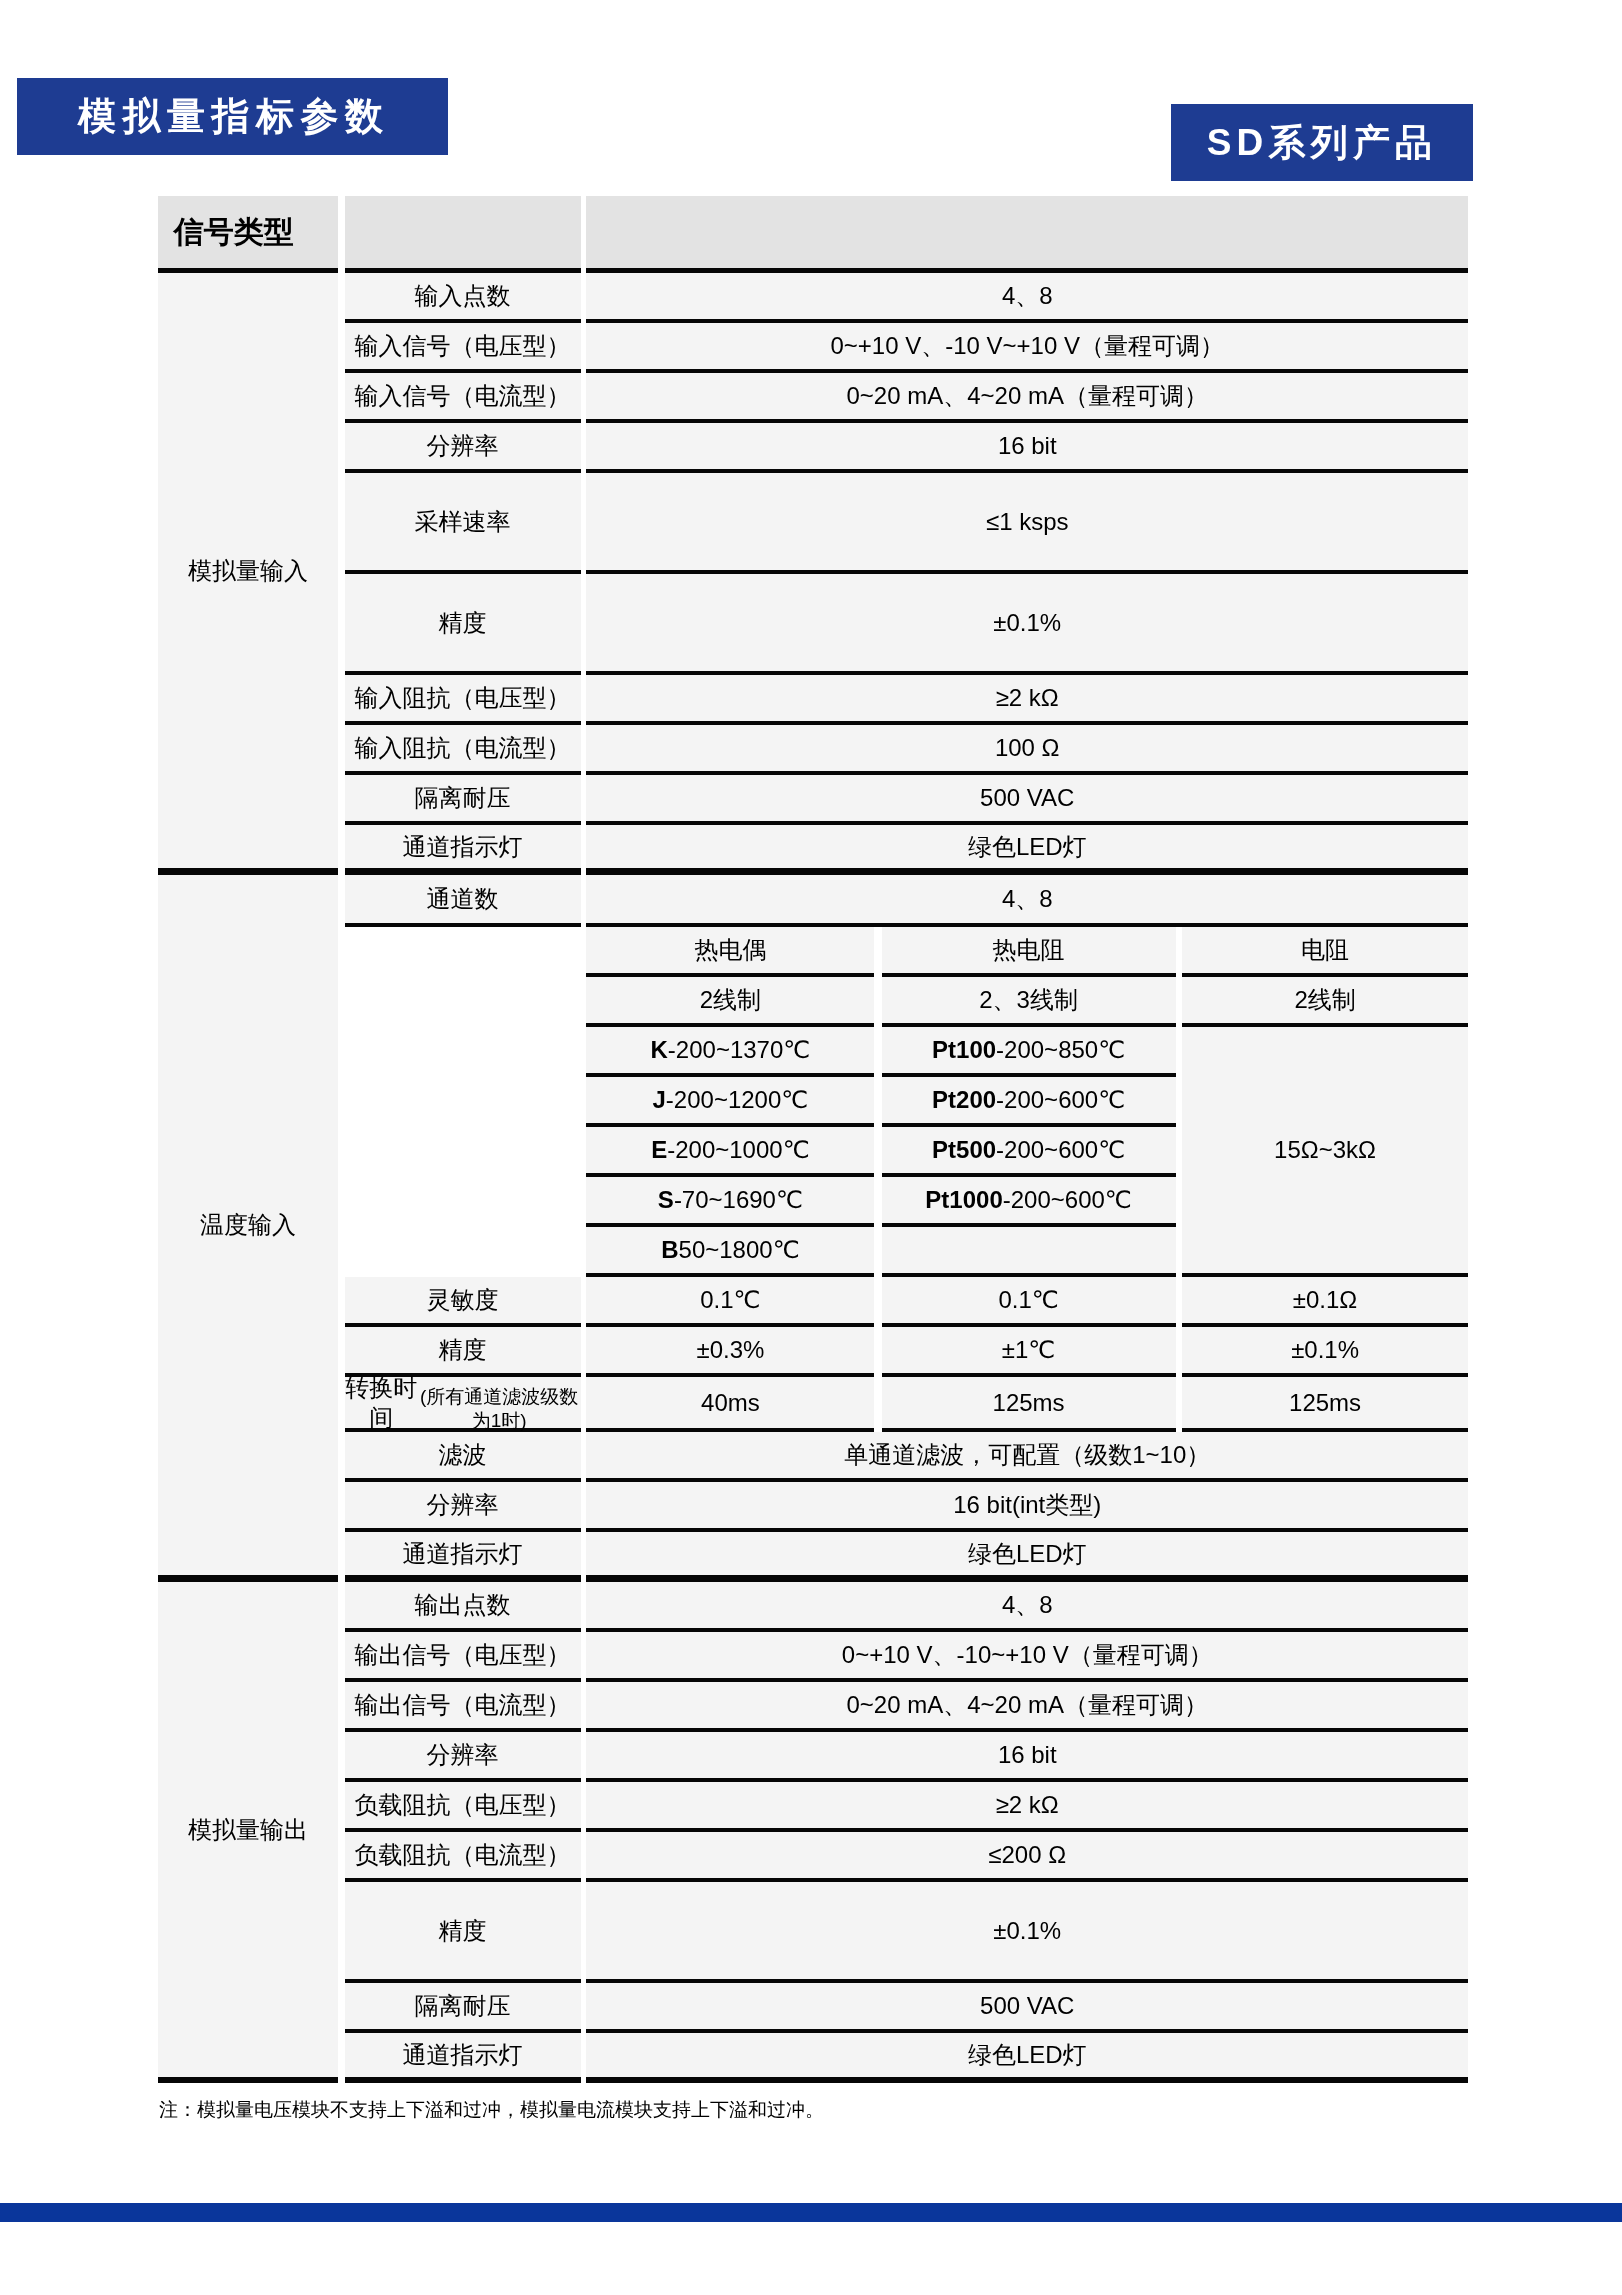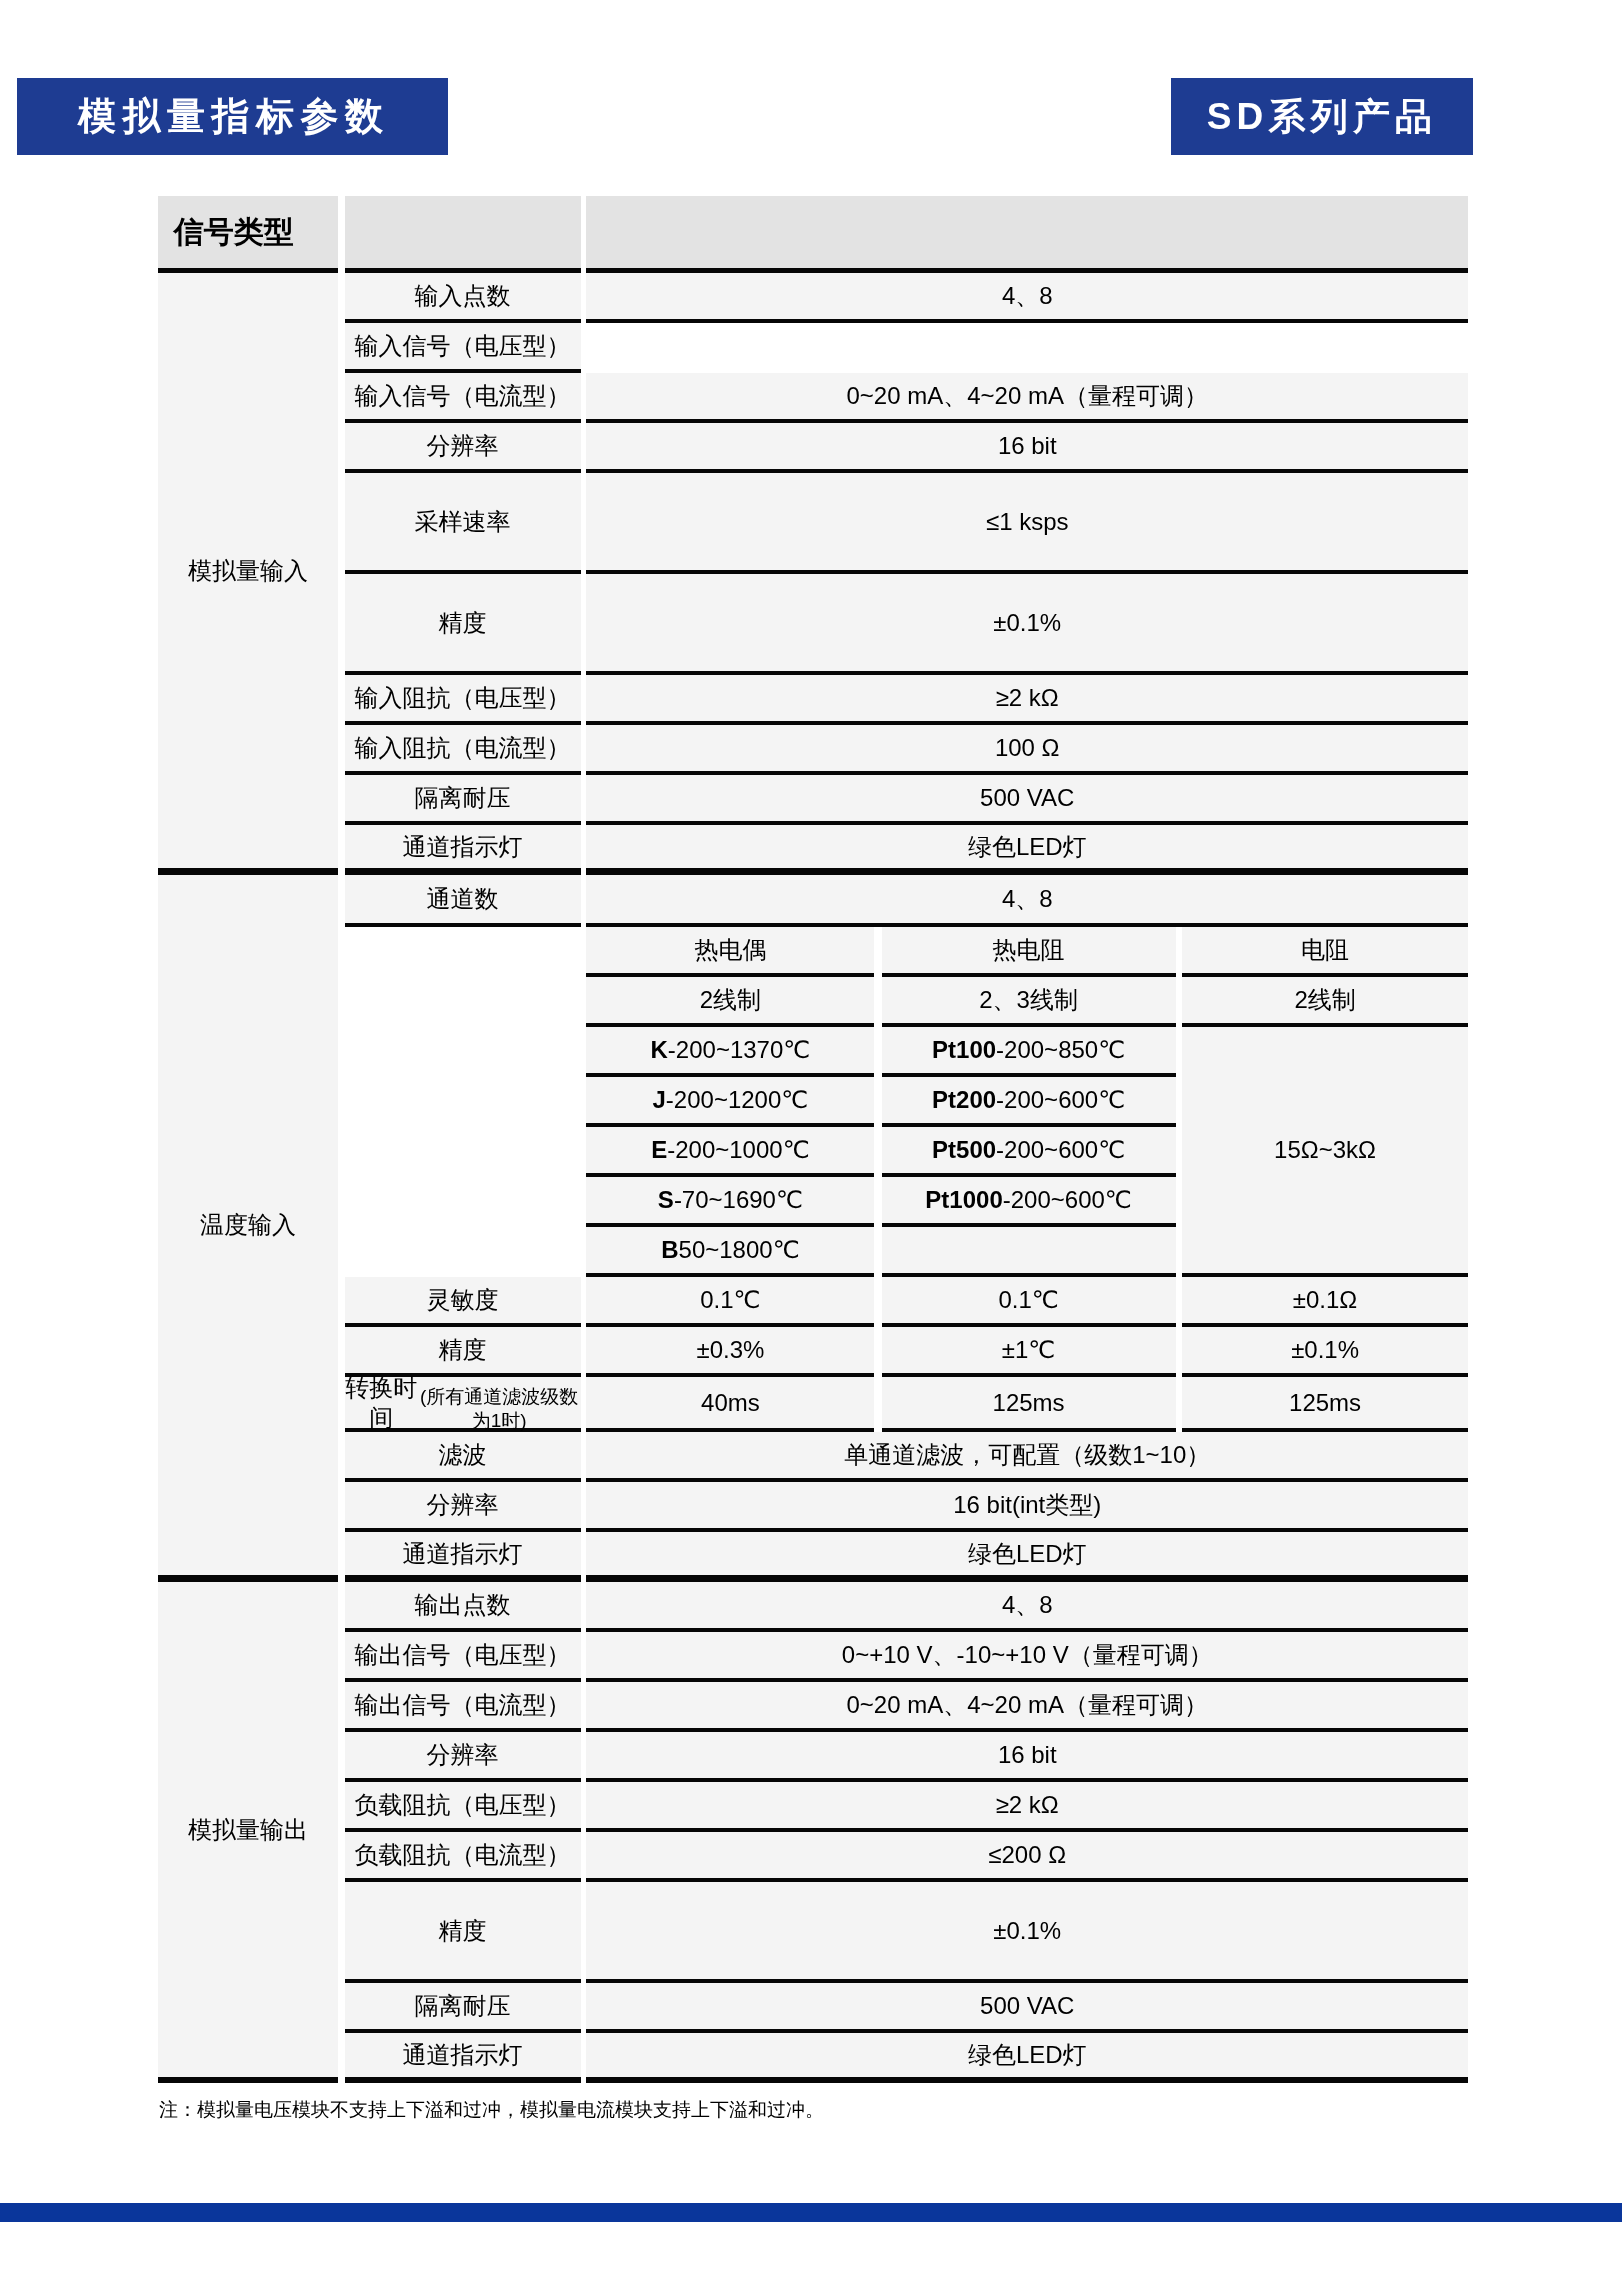--- a/index.html
+++ b/index.html
@@ -7,21 +7,21 @@
     width:1623px;height:2295px;background:#ffffff;
     font-family:"Liberation Sans","DejaVu Sans",sans-serif;color:#000;
   }
   .page{position:relative;width:1623px;height:2295px;overflow:hidden;background:#fff;}
 
   .title-box{
     position:absolute;top:78px;height:77px;background:var(--accent-blue,#1e3c92);
     color:#fff;font-weight:700;display:flex;align-items:center;box-sizing:border-box;
   }
   .title-left{left:17px;width:431px;padding-left:61px;font-size:38px;letter-spacing:6.5px;}
-  .title-right{left:1171px;width:302px;justify-content:center;font-size:37px;letter-spacing:5.2px;}
+  .title-right{left:1171px;width:302px;justify-content:center;font-size:37px;letter-spacing:5.2px;margin-top:26px;}
 
   .spec-table{
     position:absolute;left:158px;top:196px;
     display:grid;
     grid-template-columns:180px 6.5px 236px 5.9px 288px 7.2px 294px 6.5px 286px;
     grid-template-rows:77px 50px 50px 50px 50px 101px 101px 50px 50px 50px 50px
                        52px 50px 50px 50px 50px 50px 50px 50px 50px 50px 55px 50px 50px 50px
                        50px 50px 50px 50px 50px 50px 101px 50px 50px;
   }
   .cell{
@@ -54,20 +54,21 @@
 
     <div class="cell hdr hdr-label" style="grid-area:1/1/2/2">信号类型</div>
     <div class="cell hdr" style="grid-area:1/3/2/4"></div>
     <div class="cell hdr" style="grid-area:1/5/2/10"></div>
 
     <div class="cell end" style="grid-area:2/1/12/2">模拟量输入</div>
 
     <div class="cell" style="grid-area:2/3/3/4">输入点数</div>
     <div class="cell" style="grid-area:2/5/3/10">4、8</div>
     <div class="cell" style="grid-area:3/3/4/4">输入信号（电压型）</div>
+    <div class="cell" style="grid-area:3/5/4/10">0~+10 V、-10 V~+10 V（量程可调）</div>
     <div class="cell" style="grid-area:4/3/5/4">输入信号（电流型）</div>
     <div class="cell" style="grid-area:4/5/5/10">0~20 mA、4~20 mA（量程可调）</div>
     <div class="cell" style="grid-area:5/3/6/4">分辨率</div>
     <div class="cell" style="grid-area:5/5/6/10">16 bit</div>
     <div class="cell" style="grid-area:6/3/7/4">采样速率</div>
     <div class="cell" style="grid-area:6/5/7/10">≤1 ksps</div>
     <div class="cell" style="grid-area:7/3/8/4">精度</div>
     <div class="cell" style="grid-area:7/5/8/10">±0.1%</div>
     <div class="cell" style="grid-area:8/3/9/4">输入阻抗（电压型）</div>
     <div class="cell" style="grid-area:8/5/9/10">≥2 kΩ</div>

